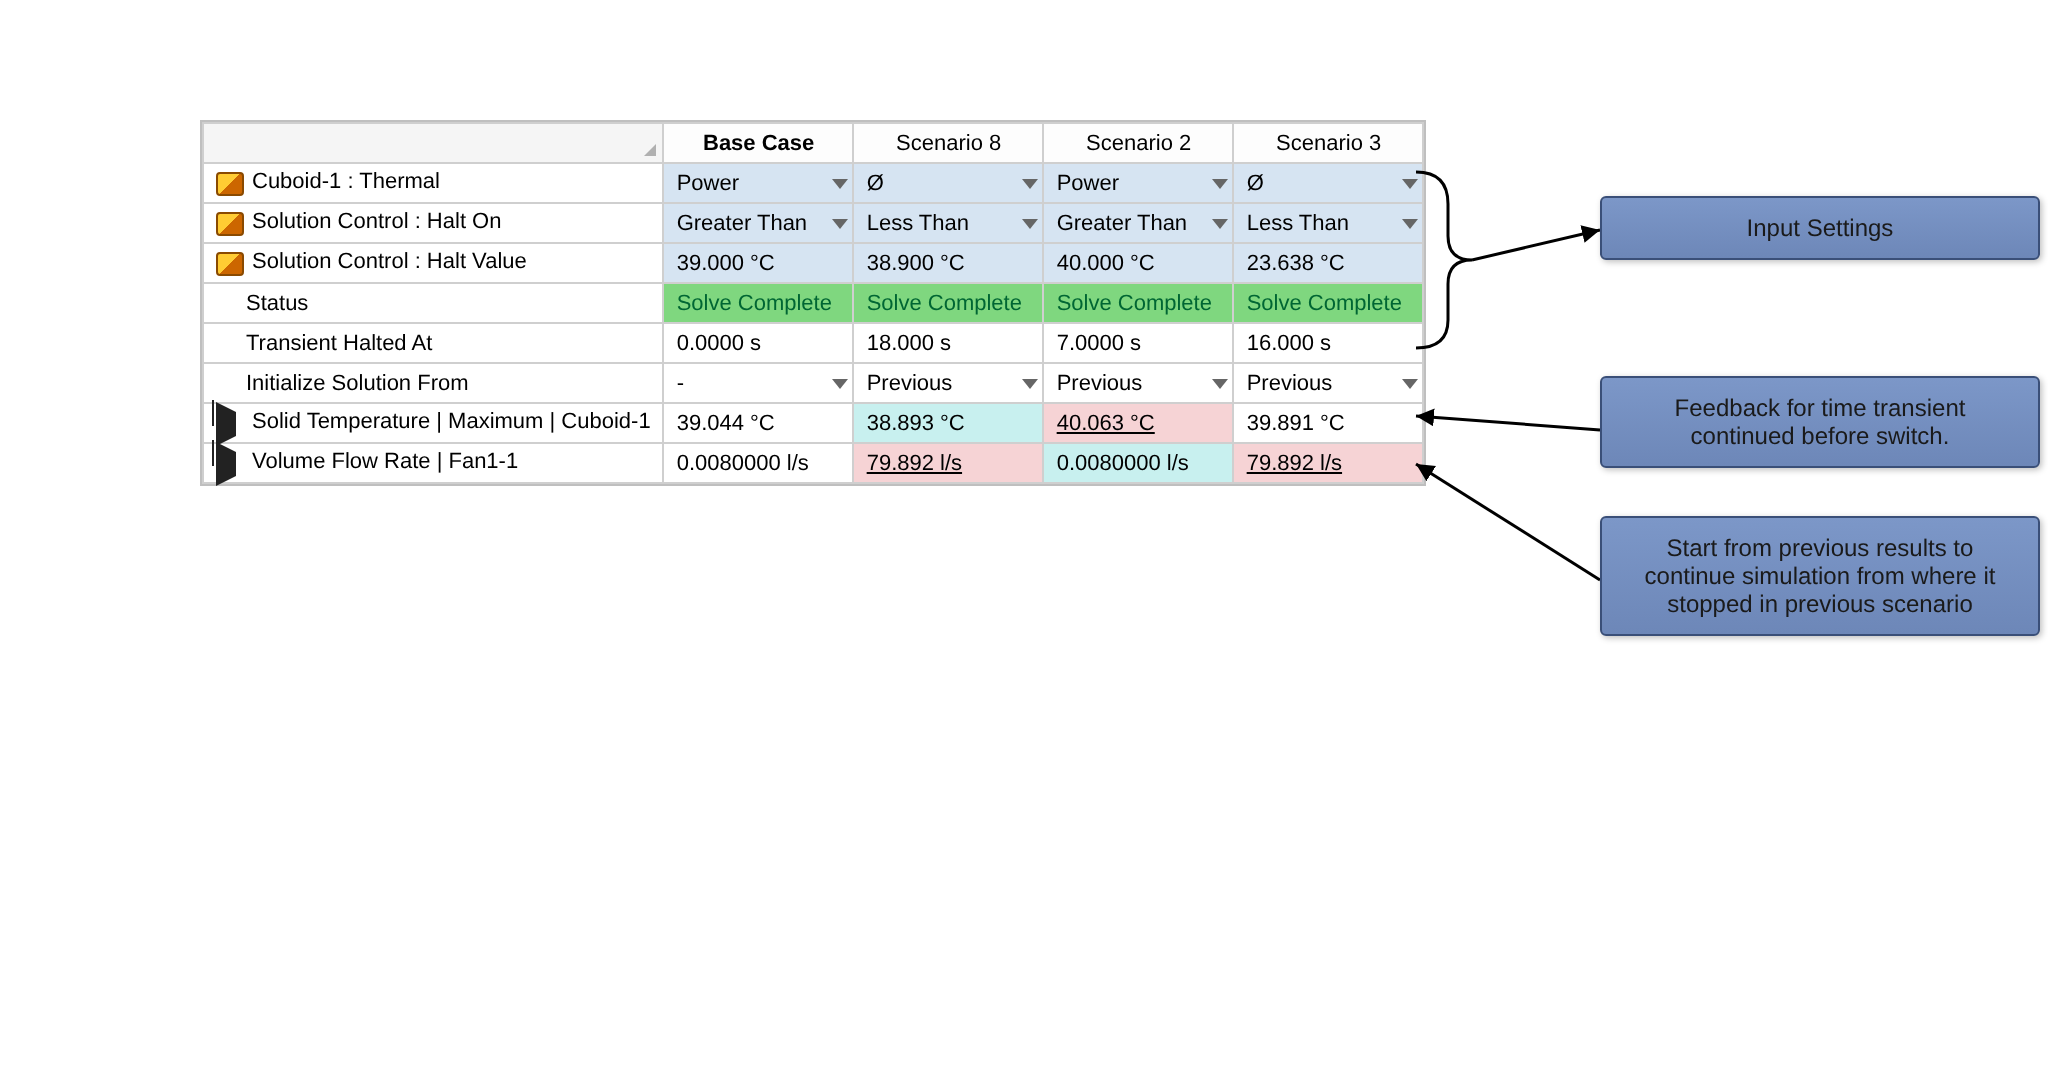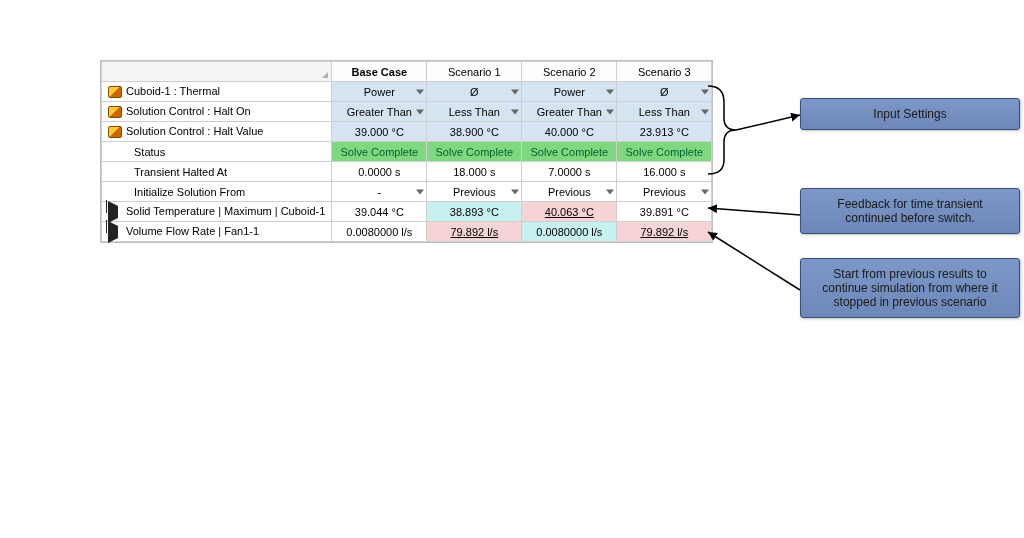--- a/index.html
+++ b/index.html
@@ -50,21 +50,21 @@
     right: 3px; bottom: 3px;
     width: 0; height: 0;
     border-right: 6px solid #b0b0b0;
     border-top: 6px solid transparent;
   }
   td.rowlabel {
     text-align: left;
     background: #fff;
     padding-left: 4px;
   }
-  td.rowlabel.indent { padding-left: 32px; }
+  td.rowlabel.indent { padding-left: 21px; }
   td.rowlabel .ic {
     display: inline-block;
     width: 14px; height: 12px;
     vertical-align: middle;
     margin-right: 4px;
   }
   .ic-param {
     background: linear-gradient(135deg,#ffcc33 0 50%,#cc6600 50% 100%);
     border:1px solid #8a4a00;
     border-radius:2px;
@@ -74,21 +74,21 @@
     border-left:10px solid #222;
     border-top:5px solid transparent;
     border-bottom:5px solid transparent;
     position:relative;
   }
   .ic-flag::before{
     content:'';position:absolute;left:-12px;top:-6px;
     width:1px;height:13px;background:#222;
   }
   td.cell {
-    text-align: center;
+    text-align: left;
     width: 95px;
     position: relative;
     background:#fff;
   }
   td.cell .dd {
     position: absolute;
     right: 2px;
     top: 50%;
     transform: translateY(-50%);
     width:0;height:0;
@@ -127,21 +127,21 @@
 <div class="stage">
 
   <div class="grid-wrap">
     <table class="grid">
       <thead>
         <tr>
           <th class="corner">
               <span class="tri"></span>
             </th>
           <th class="bold">Base Case</th>
-          <th>Scenario 1</th>
+          <th>Scenario 8</th>
           <th>Scenario 2</th>
           <th>Scenario 3</th>
         </tr>
       </thead>
       <tbody id="tbody">
           <tr>
             <td class="rowlabel"><span class="ic ic-param"></span><span>Cuboid-1 : Thermal</span></td>
             <td class="cell blue"><span>Power</span><span class="dd"></span></td>
             <td class="cell blue"><span>Ø</span><span class="dd"></span></td>
             <td class="cell blue"><span>Power</span><span class="dd"></span></td>
@@ -152,21 +152,21 @@
             <td class="cell blue"><span>Greater Than</span><span class="dd"></span></td>
             <td class="cell blue"><span>Less Than</span><span class="dd"></span></td>
             <td class="cell blue"><span>Greater Than</span><span class="dd"></span></td>
             <td class="cell blue"><span>Less Than</span><span class="dd"></span></td>
           </tr>
           <tr>
             <td class="rowlabel"><span class="ic ic-param"></span><span>Solution Control : Halt Value</span></td>
             <td class="cell blue"><span>39.000 °C</span></td>
             <td class="cell blue"><span>38.900 °C</span></td>
             <td class="cell blue"><span>40.000 °C</span></td>
-            <td class="cell blue"><span>23.913 °C</span></td>
+            <td class="cell blue"><span>23.638 °C</span></td>
           </tr>
           <tr>
             <td class="rowlabel indent"><span>Status</span></td>
             <td class="cell green"><span>Solve Complete</span></td>
             <td class="cell green"><span>Solve Complete</span></td>
             <td class="cell green"><span>Solve Complete</span></td>
             <td class="cell green"><span>Solve Complete</span></td>
           </tr>
           <tr>
             <td class="rowlabel indent"><span>Transient Halted At</span></td>

